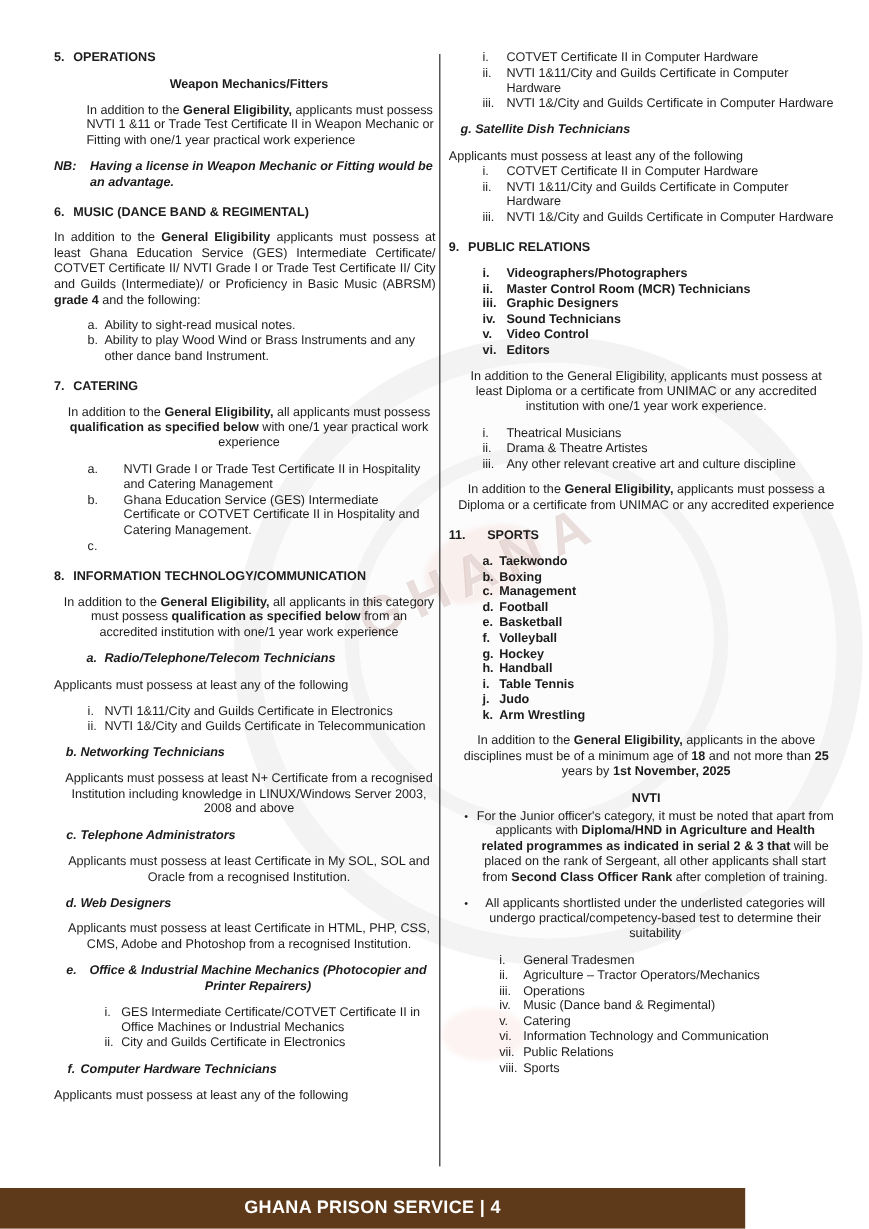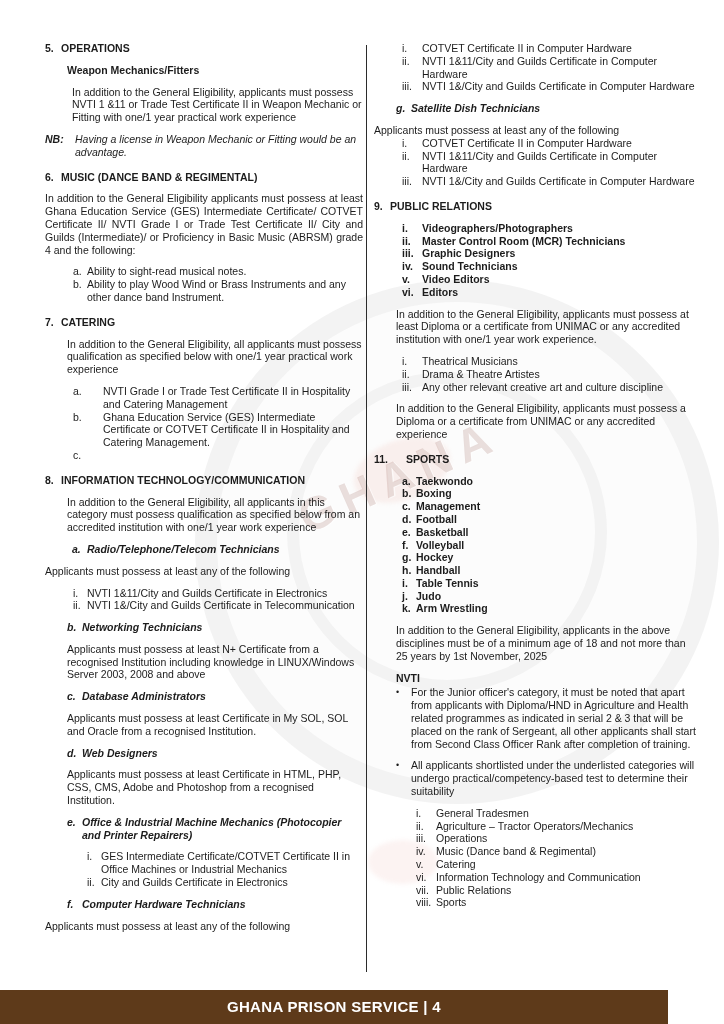--- a/index.html
+++ b/index.html
@@ -23,21 +23,21 @@
     background:rgba(225,125,110,0.10);transform:rotate(-20deg);filter:blur(2px);}
   .wm-blob2{position:absolute;left:368px;top:840px;width:70px;height:44px;border-radius:50%;
     background:rgba(225,125,110,0.09);filter:blur(2px);}
   
   .divider{position:absolute;left:366px;top:45px;width:1px;height:927px;background:#2b2b2b;z-index:1;}
   
   .col{position:absolute;top:42px;z-index:2;}
   .col-left{left:45px;width:318px;}
   .col-right{left:374px;width:322px;}
   .col > :first-child{margin-top:0;}
-  .b{font-weight:400;}
+  .b{font-weight:700;}
   .i{font-style:italic;}
   .h1{display:flex;font-weight:700;margin-top:12px;}
   .h1 .num{flex:0 0 16px;}
   .h1.nwl .num{flex:0 0 32px;}
   .h2{font-weight:700;margin-top:9px;}
   .h3{display:flex;font-weight:700;font-style:italic;margin-top:9px;}
   .h3 .m{flex:0 0 15px;}
   .p{margin-top:9px;}
   .tight{margin-top:0 !important;}
   .semi{margin-top:2px !important;}
@@ -47,26 +47,26 @@
   .list{margin-top:9px;}
   .row{display:flex;align-items:flex-start;}
   .row .m{flex:0 0 14px;}
   .list.mwm .row .m{flex-basis:20px;}
   .list.mwl .row .m{flex-basis:30px;}
   .row .t{flex:1 1 auto;}
   .list.bold .row{font-weight:700;}
   .bul{display:flex;margin-top:9px;}
   .bul .dot{flex:0 0 15px;font-size:9px;line-height:12.8px;}
   .ind0{margin-left:0;}
-  .ind1{margin-left:22px;}
+  .ind1{margin-left:7px;text-align:center;}
   .ind2{margin-left:27px;}
   .ind3{margin-left:28px;}
   .ind4{margin-left:42px;}
   
-  .footer{position:absolute;left:0;bottom:0;width:668px;height:34px;z-index:3;
+  .footer{position:absolute;left:0;bottom:0;width:621px;height:34px;z-index:3;
     display:flex;align-items:center;justify-content:center;}
   .footer-text{color:#ffffff;font-weight:700;font-size:15px;letter-spacing:0.3px;}
 </style>
 </head>
 <body>
 
 <div class="page">
 
   <div class="wm">
     <div class="wm-ring-outer"></div>
@@ -142,21 +142,21 @@
           <span class="t">NVTI 1&amp;/City and Guilds Certificate in Telecommunication</span>
         </div>
       </div>
       <div class="h3 ind1">
         <span class="m">b.</span>
         <span class="t">Networking Technicians</span>
       </div>
       <div class="p ind1"><span>Applicants must possess at least N+ Certificate from a recognised Institution including knowledge in LINUX/Windows Server 2003, 2008 and above</span></div>
       <div class="h3 ind1">
         <span class="m">c.</span>
-        <span class="t">Database Administrators</span>
+        <span class="t">Telephone Administrators</span>
       </div>
       <div class="p ind1"><span>Applicants must possess at least Certificate in My SOL, SOL and Oracle from a recognised Institution.</span></div>
       <div class="h3 ind1">
         <span class="m">d.</span>
         <span class="t">Web Designers</span>
       </div>
       <div class="p ind1"><span>Applicants must possess at least Certificate in HTML, PHP, CSS, CMS, Adobe and Photoshop from a recognised Institution.</span></div>
       <div class="h3 ind1">
         <span class="m">e.</span>
         <span class="t">Office &amp; Industrial Machine Mechanics (Photocopier and Printer Repairers)</span>
@@ -227,21 +227,21 @@
         <div class="row">
           <span class="m">iii.</span>
           <span class="t">Graphic Designers</span>
         </div>
         <div class="row">
           <span class="m">iv.</span>
           <span class="t">Sound Technicians</span>
         </div>
         <div class="row">
           <span class="m">v.</span>
-          <span class="t">Video Editors</span>
+          <span class="t">Video Control</span>
         </div>
         <div class="row">
           <span class="m">vi.</span>
           <span class="t">Editors</span>
         </div>
       </div>
       <div class="p ind1"><span>In addition to the General Eligibility, applicants must possess at least Diploma or a certificate from UNIMAC or any accredited institution with one/1 year work experience.</span></div>
       <div class="list ind3 mwm">
         <div class="row">
           <span class="m">i.</span>

